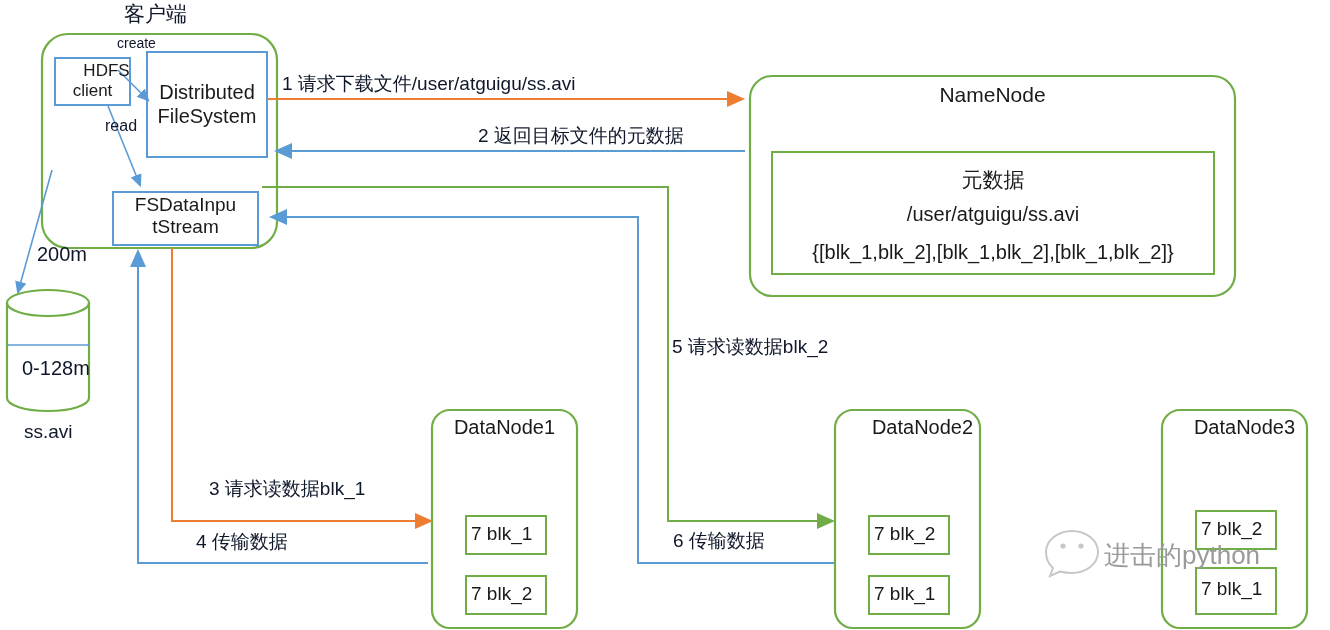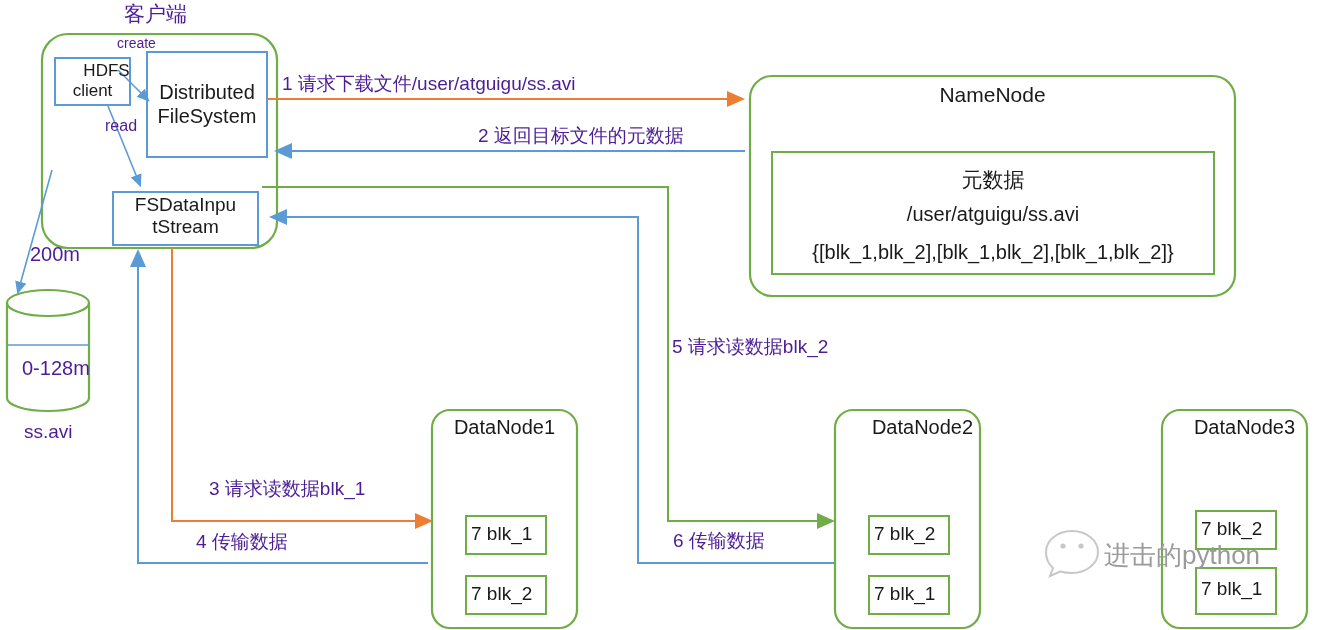--- a/index.html
+++ b/index.html
@@ -5,38 +5,38 @@
   html,body{margin:0;padding:0;}
   body{
     width:1330px;height:630px;
     background:#ffffff;
     font-family:"Liberation Sans","DejaVu Sans",sans-serif;
     overflow:hidden;
     position:relative;
   }
   #stage{position:absolute;left:0;top:0;width:1330px;height:630px;}
   svg.layer{position:absolute;left:0;top:0;width:1330px;height:630px;pointer-events:none;}
-  .lbl{position:absolute;color:#4c1d95;white-space:nowrap;line-height:1.15;}
+  .lbl{position:absolute;color:#0f172a;white-space:nowrap;line-height:1.15;}
   .box-title{position:absolute;white-space:nowrap;text-align:center;color:#1a1a1a;}
 
   
   .t-client      {font-size:21px;}
   .t-create      {font-size:14px;}
   .t-read        {font-size:16px;}
   .t-hdfsclient  {font-size:17px;text-align:center;line-height:1.2;}
   .t-dfs         {font-size:20px;text-align:center;line-height:1.25;}
   .t-fsdis       {font-size:19px;text-align:center;line-height:1.2;}
   .t-namenode    {font-size:21px;}
   .t-meta        {font-size:21px;}
   .t-metapath    {font-size:20px;}
   .t-metablk     {font-size:20px;}
   .t-step        {font-size:19px;}
   .t-dn          {font-size:20px;}
   .t-blk         {font-size:19px;}
-  .t-200m        {font-size:20px;}
+  .t-200m        {font-size:20px;padding-left:7px;}
   .t-128m        {font-size:20px;}
   .t-ssavi       {font-size:19px;}
   .t-wm          {font-size:26px;color:#9a9a9a;}
 </style>
 </head>
 <body>
 
 <div id="stage">
 
   <svg class="layer" viewBox="0 0 1330 630">

